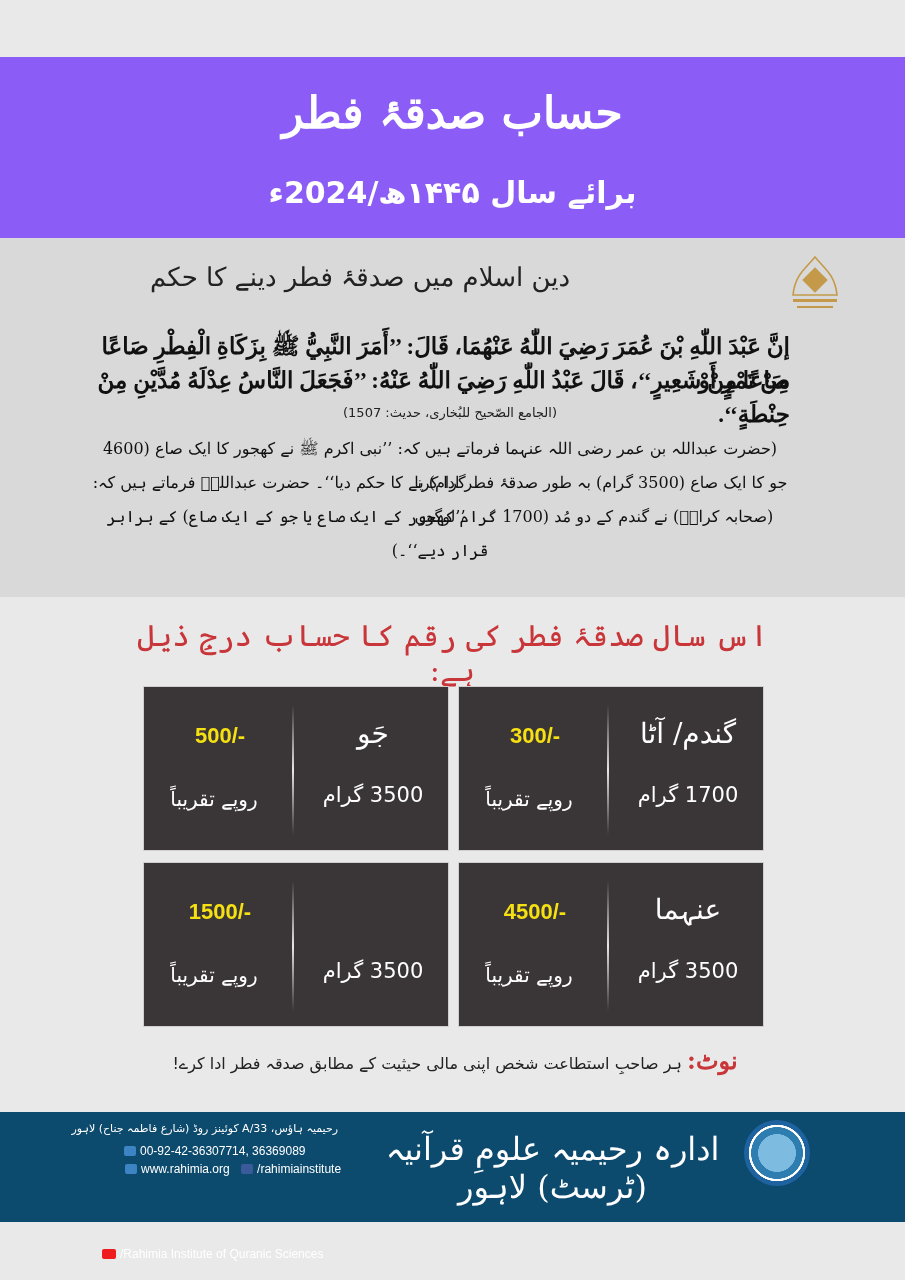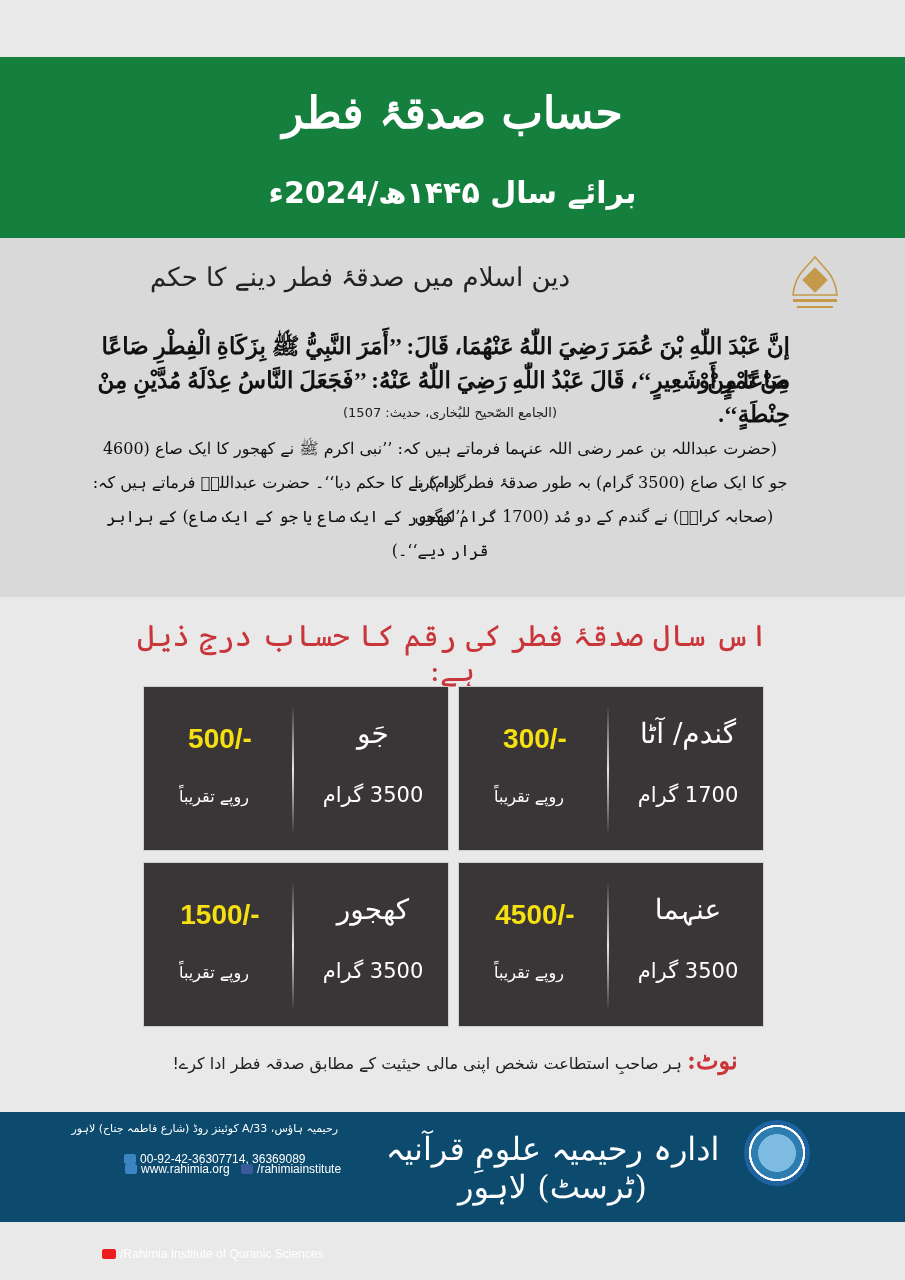--- a/index.html
+++ b/index.html
@@ -1,33 +1,33 @@
 <!DOCTYPE html>
 <html><head>
 <meta charset="utf-8">
 <style>
   html,body{margin:0;padding:0;}
   body{width:905px;height:1280px;background:#e9e9e9;position:relative;overflow:hidden;font-family:"DejaVu Sans",sans-serif;}
   .abs{position:absolute;}
-  #header{left:0;top:57px;width:905px;height:227px;background:#15803d;color:#fff;text-align:center;}
+  #header{left:0;top:57px;width:905px;height:227px;background:#8b5cf6;color:#fff;text-align:center;}
   #header .title{position:absolute;left:0;right:0;top:30px;font-family:"DejaVu Serif",serif;font-size:44px;font-weight:bold;direction:rtl;}
   #header .sub{position:absolute;left:0;right:0;top:118px;font-size:30px;font-weight:bold;direction:rtl;}
   #hadith{left:0;top:238px;width:905px;height:359px;background:#d9d9d9;}
   #logo{left:787px;top:255px;width:56px;height:60px;}
   .h-title{position:absolute;left:150px;width:560px;top:24px;text-align:left;font-family:"DejaVu Serif",serif;font-size:26px;color:#222;direction:rtl;}
   .arabic{position:absolute;left:90px;width:700px;text-align:right;direction:rtl;font-family:Liberation Serif, serif;font-weight:bold;font-size:23px;color:#111;line-height:34px;}
   .ref{position:absolute;left:150px;width:600px;text-align:center;direction:rtl;font-size:13px;color:#222;}
   .urdu{position:absolute;left:90px;width:700px;text-align:center;direction:rtl;font-family:"DejaVu Serif",serif;font-size:16px;color:#111;line-height:34px;}
   #intro{left:120px;width:665px;top:618px;text-align:center;direction:rtl;font-family:"DejaVu Serif",serif;font-size:30px;color:#c9363a;}
   .card{position:absolute;width:304px;height:163px;background:#3a3537;box-shadow:0 0 0 1px #cfcfcf;}
   .card .divider{position:absolute;left:148px;top:18px;width:2px;height:130px;background:linear-gradient(#3a3537,#e6e6e6 50%,#3a3537);}
   .card .item{position:absolute;right:0;width:150px;top:30px;text-align:center;color:#fff;font-family:"DejaVu Serif",serif;font-size:28px;direction:rtl;}
   .card .weight{position:absolute;right:0;width:150px;top:96px;text-align:center;color:#fff;font-size:21px;direction:rtl;}
-  .card .price{position:absolute;left:0;width:152px;top:36px;text-align:center;color:#f5e012;font-family:"Liberation Sans",sans-serif;font-weight:bold;font-size:28px;}
-  .card .unit{position:absolute;left:0;width:140px;top:100px;text-align:center;color:#fff;font-size:16px;direction:rtl;}
+  .card .price{position:absolute;left:0;width:152px;top:36px;text-align:center;color:#f5e012;font-family:"Liberation Sans",sans-serif;font-weight:bold;font-size:22px;}
+  .card .unit{position:absolute;left:0;width:140px;top:100px;text-align:center;color:#fff;font-size:20px;direction:rtl;}
   #note{left:170px;width:570px;top:1046px;text-align:center;direction:rtl;font-size:16px;color:#222;}
   #note .nl{color:#c9363a;font-weight:bold;font-size:24px;font-family:"DejaVu Serif",serif;}
   #footer{left:0;top:1112px;width:905px;height:110px;background:#0c4a6e;color:#fff;}
   .ft{position:absolute;font-family:"Liberation Sans",sans-serif;font-size:12px;color:#fff;white-space:nowrap;}
   .ico{display:inline-block;width:12px;height:10px;vertical-align:-1px;margin-right:4px;border-radius:2px;}
   #fname{position:absolute;left:375px;top:18px;width:355px;text-align:center;font-family:"DejaVu Serif",serif;font-size:32px;direction:rtl;}
   #seal{position:absolute;left:744px;top:8px;width:66px;height:66px;border-radius:50%;background:radial-gradient(circle,#7dbbe0 0 40%,#2d7db0 41% 55%,#ffffff 56% 60%,#1e63a0 61%);}
 </style>
 </head>
 <body>
@@ -71,35 +71,34 @@
   <div class="unit">روپے تقریباً</div>
 </div>
 <div class="card" style="left:459px;top:863px">
   <div class="item">عنہما</div>
   <div class="weight">3500 گرام</div>
   <div class="divider"></div>
   <div class="price">4500/-</div>
   <div class="unit">روپے تقریباً</div>
 </div>
 <div class="card" style="left:144px;top:863px">
-  <div class="item">کھجور</div>
   <div class="weight">3500 گرام</div>
   <div class="divider"></div>
   <div class="price">1500/-</div>
   <div class="unit">روپے تقریباً</div>
 </div>
 
 <div id="note" class="abs">
   <span class="nl">نوٹ:</span>
   <span>ہر صاحبِ استطاعت شخص اپنی مالی حیثیت کے مطابق صدقہ فطر ادا کرے!</span>
 </div>
 
 <div id="footer" class="abs">
   <div class="ft" style="left:88px;top:10px;width:250px;text-align:center;direction:rtl;font-family:'DejaVu Sans',sans-serif;font-size:11px;">رحیمیہ ہاؤس، 33/A کوئینز روڈ (شارع فاطمہ جناح) لاہور</div>
-  <div class="ft" style="left:124px;top:40px;">
+  <div class="ft" style="left:124px;top:32px;">
     <span class="ico" style="background:#3c84c4"></span><span>00-92-42-36307714, 36369089</span>
   </div>
   <div class="ft" style="left:117px;top:50px;margin-left:8px;">
     <span class="ico" style="background:#3c84c4"></span><span>www.rahimia.org</span>
     <span class="ico" style="background:#3b5a9a;margin-left:8px"></span><span>/rahimiainstitute</span>
   </div>
   <div class="ft" style="left:102px;top:87px;margin-top:48px;">
     <span class="ico" style="background:#ee1c1c;width:14px"></span><span>/Rahimia Institute of Quranic Sciences</span>
   </div>
   <div id="fname">ادارہ رحیمیہ علومِ قرآنیہ (ٹرسٹ) لاہور</div>

